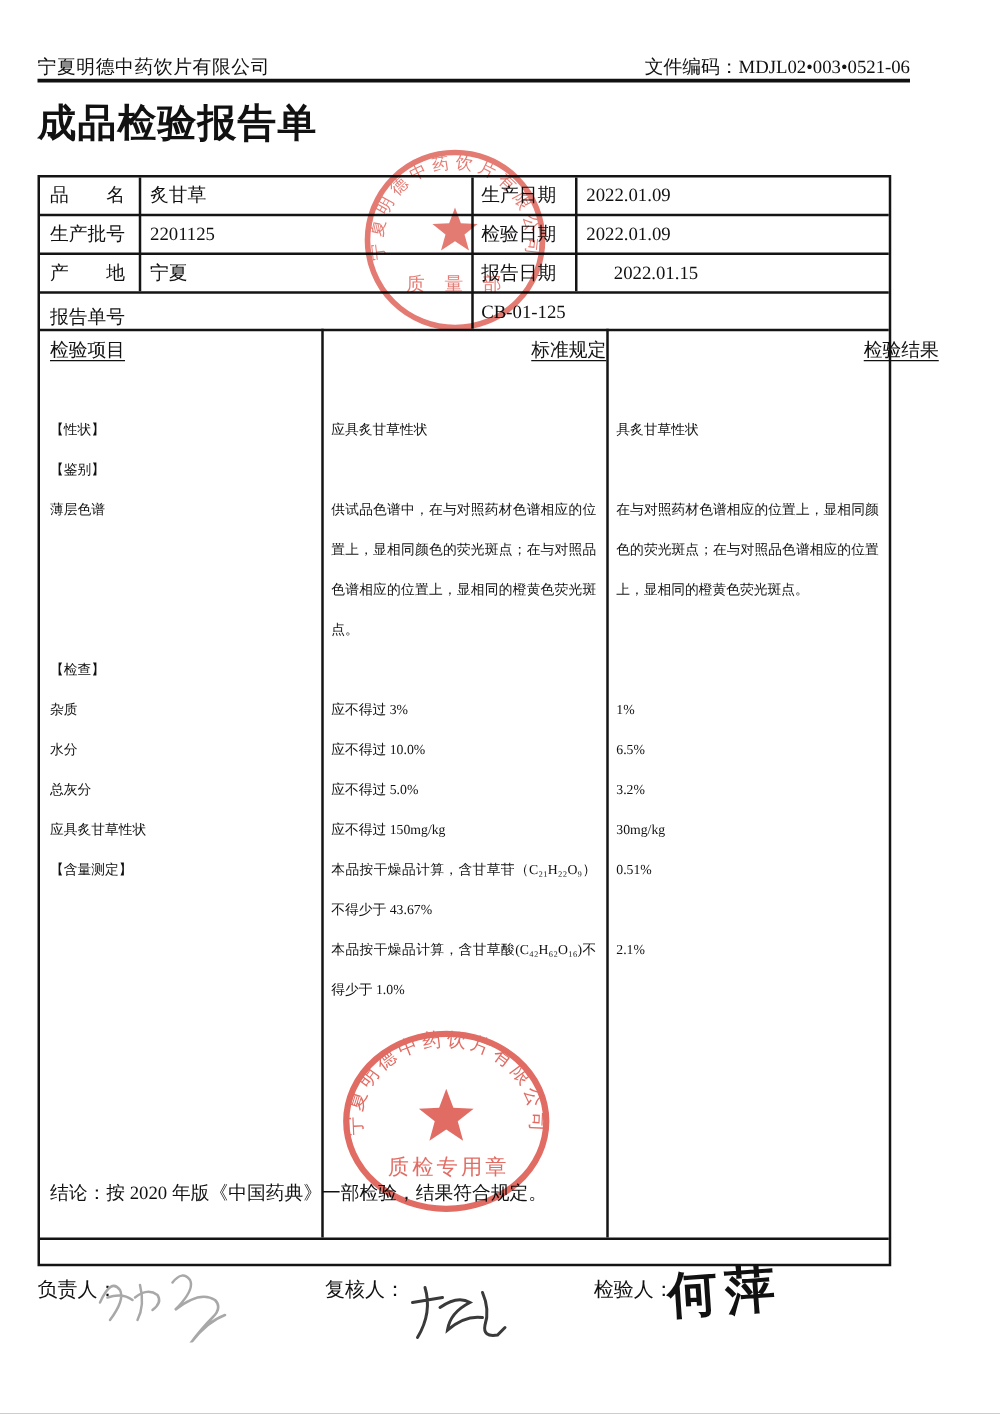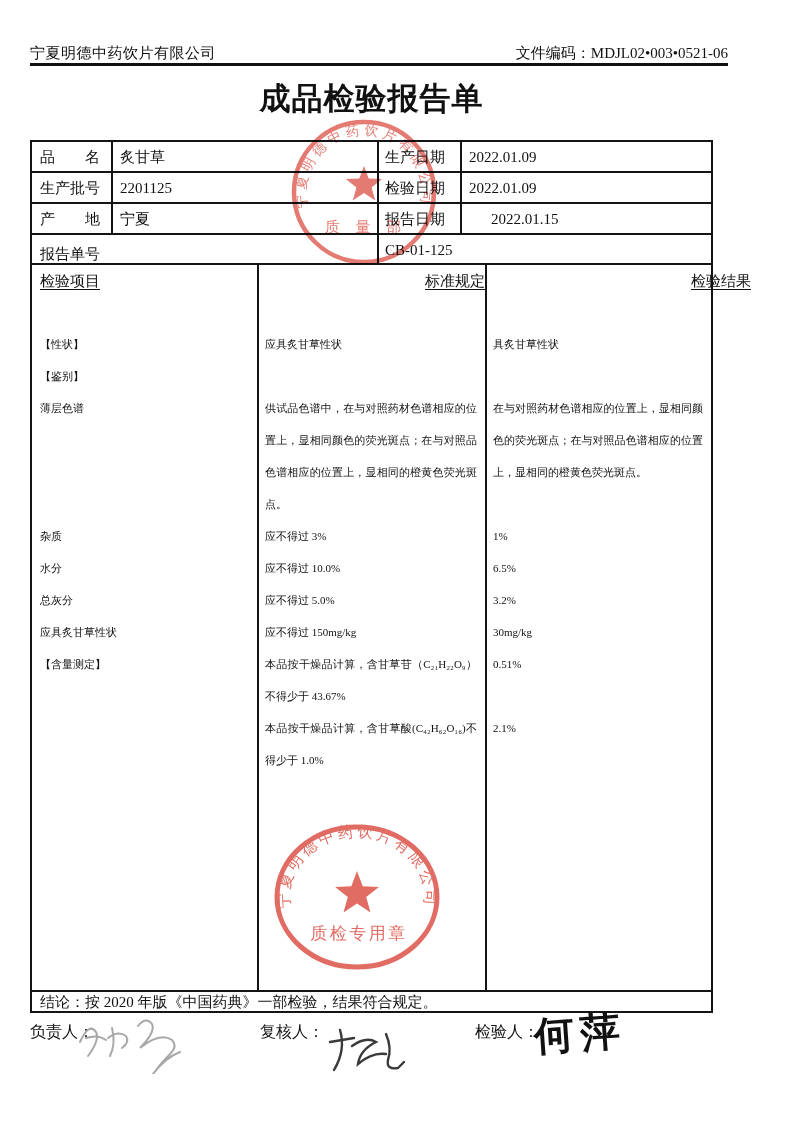--- a/index.html
+++ b/index.html
@@ -6,40 +6,40 @@
   html,body { background:#888; }
   .page {
     position:relative; width:800px; height:1131px; background:#ffffff;
     font-family:"Liberation Serif","DejaVu Serif",serif;
     color:#111; overflow:hidden; margin:0 auto;
   }
   .abs { position:absolute; }
   .hdr-company { left:30px; top:44px; font-size:15px; letter-spacing:.5px; }
   .hdr-code { right:72px; top:44px; font-size:15px; }
   .hdr-rule { left:30px; top:63px; width:698px; height:3px; background:#111; }
-  .title { left:30px; top:78px; width:683px; text-align:center;
+  .title { left:30px; top:78px; width:683px; text-align:left;
            font-size:31px; font-weight:bold; letter-spacing:1px; }
 
   .tbl { left:30px; top:140px; width:683px; height:873px;
          border:2px solid #141414; font-size:15px; }
   .hline { position:absolute; left:0; width:679px; height:2px; background:#141414; }
   .vline { position:absolute; width:2px; background:#141414; }
   .cell { position:absolute; line-height:20px; white-space:nowrap; }
 
   .sec-hd { position:absolute; top:129px; line-height:20px; }
   .sec-hd span { text-decoration:underline; text-underline-offset:3px; }
   .sec-hd.c { text-align:right; }
 
   .insp-body { position:absolute; left:0; top:186px; width:679px; }
   .insp-row { display:grid; grid-template-columns:225px 228px 226px; }
   .insp-cell { padding:0 8px; line-height:32px; font-size:11px; }
   .insp-cell.standard, .insp-cell.result {
     text-align:justify; text-justify:inter-ideograph;
   }
-  .concl { position:absolute; left:8px; top:851px; line-height:19px; white-space:nowrap;text-align:center; }
+  .concl { position:absolute; left:8px; top:804px; line-height:19px; white-space:nowrap;text-align:center; }
 
   .sig-label { font-size:16px; }
   .inspector-name { font-size:40px; font-weight:bold; transform:rotate(-4deg);
                     letter-spacing:6px; white-space:nowrap; }
 
   .stamp { mix-blend-mode:multiply; }
   .stamp text { font-family:"Liberation Serif","DejaVu Serif",serif; }
 </style>
 </head>
 <body>
@@ -97,20 +97,21 @@
           <div class="insp-cell item">【鉴别】</div>
           <div class="insp-cell standard"></div>
           <div class="insp-cell result"></div>
         </div>
         <div class="insp-row">
           <div class="insp-cell item">薄层色谱</div>
           <div class="insp-cell standard">供试品色谱中，在与对照药材色谱相应的位置上，显相同颜色的荧光斑点；在与对照品色谱相应的位置上，显相同的橙黄色荧光斑点。</div>
           <div class="insp-cell result">在与对照药材色谱相应的位置上，显相同颜色的荧光斑点；在与对照品色谱相应的位置上，显相同的橙黄色荧光斑点。</div>
         </div>
         <div class="insp-row">
+          <div class="insp-cell item">【检查】</div>
           <div class="insp-cell standard"></div>
           <div class="insp-cell result"></div>
         </div>
         <div class="insp-row">
           <div class="insp-cell item">杂质</div>
           <div class="insp-cell standard">应不得过 3%</div>
           <div class="insp-cell result">1%</div>
         </div>
         <div class="insp-row">
           <div class="insp-cell item">水分</div>

